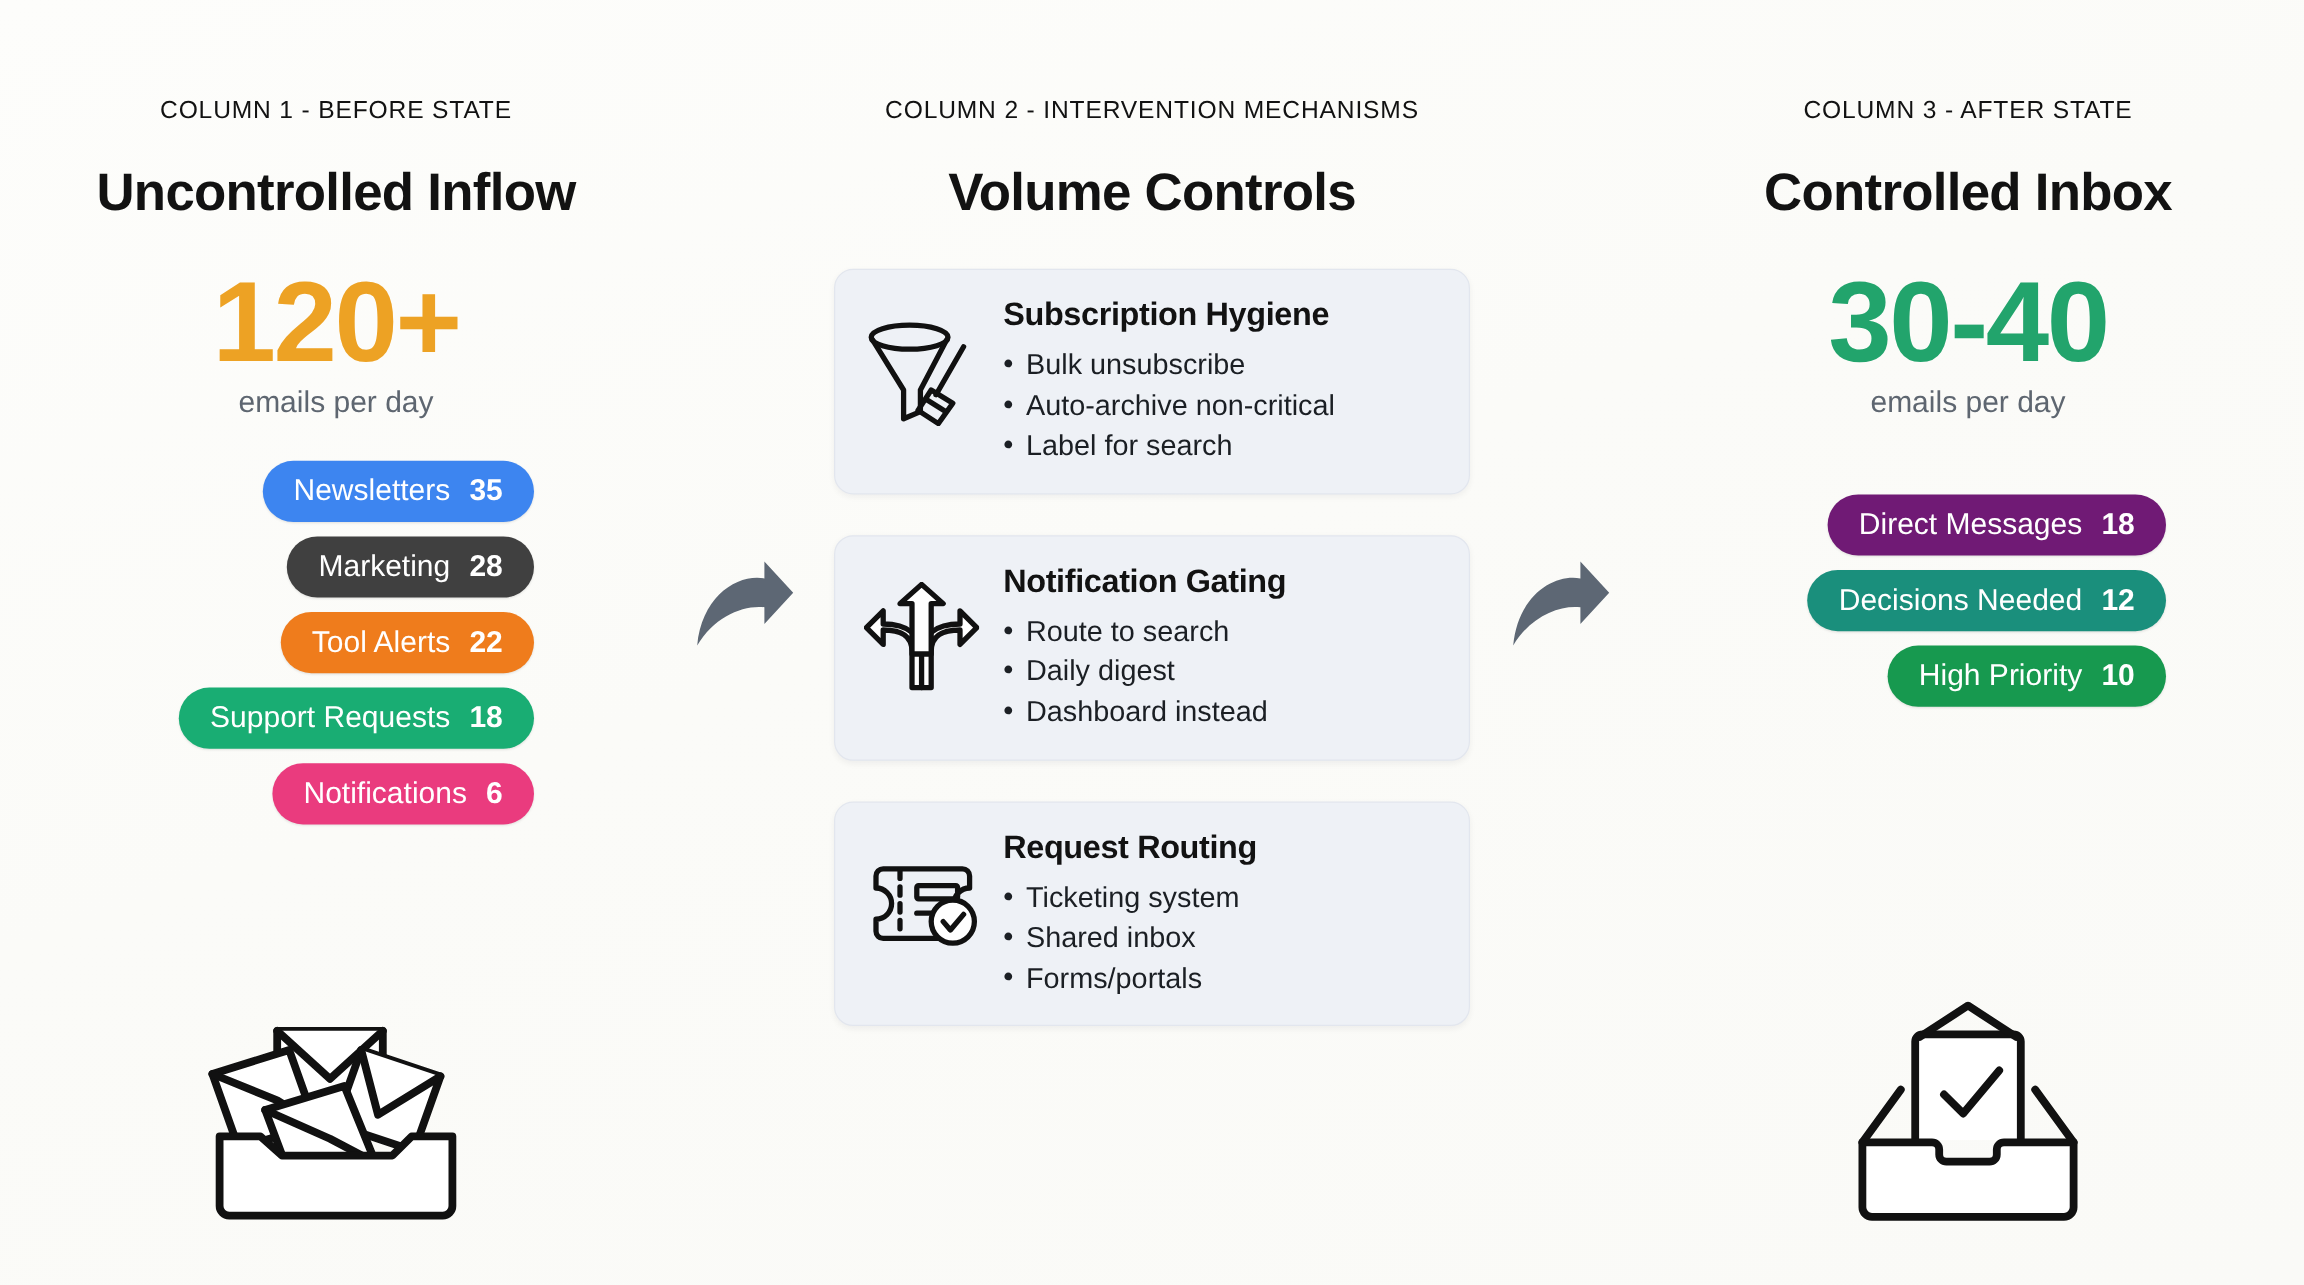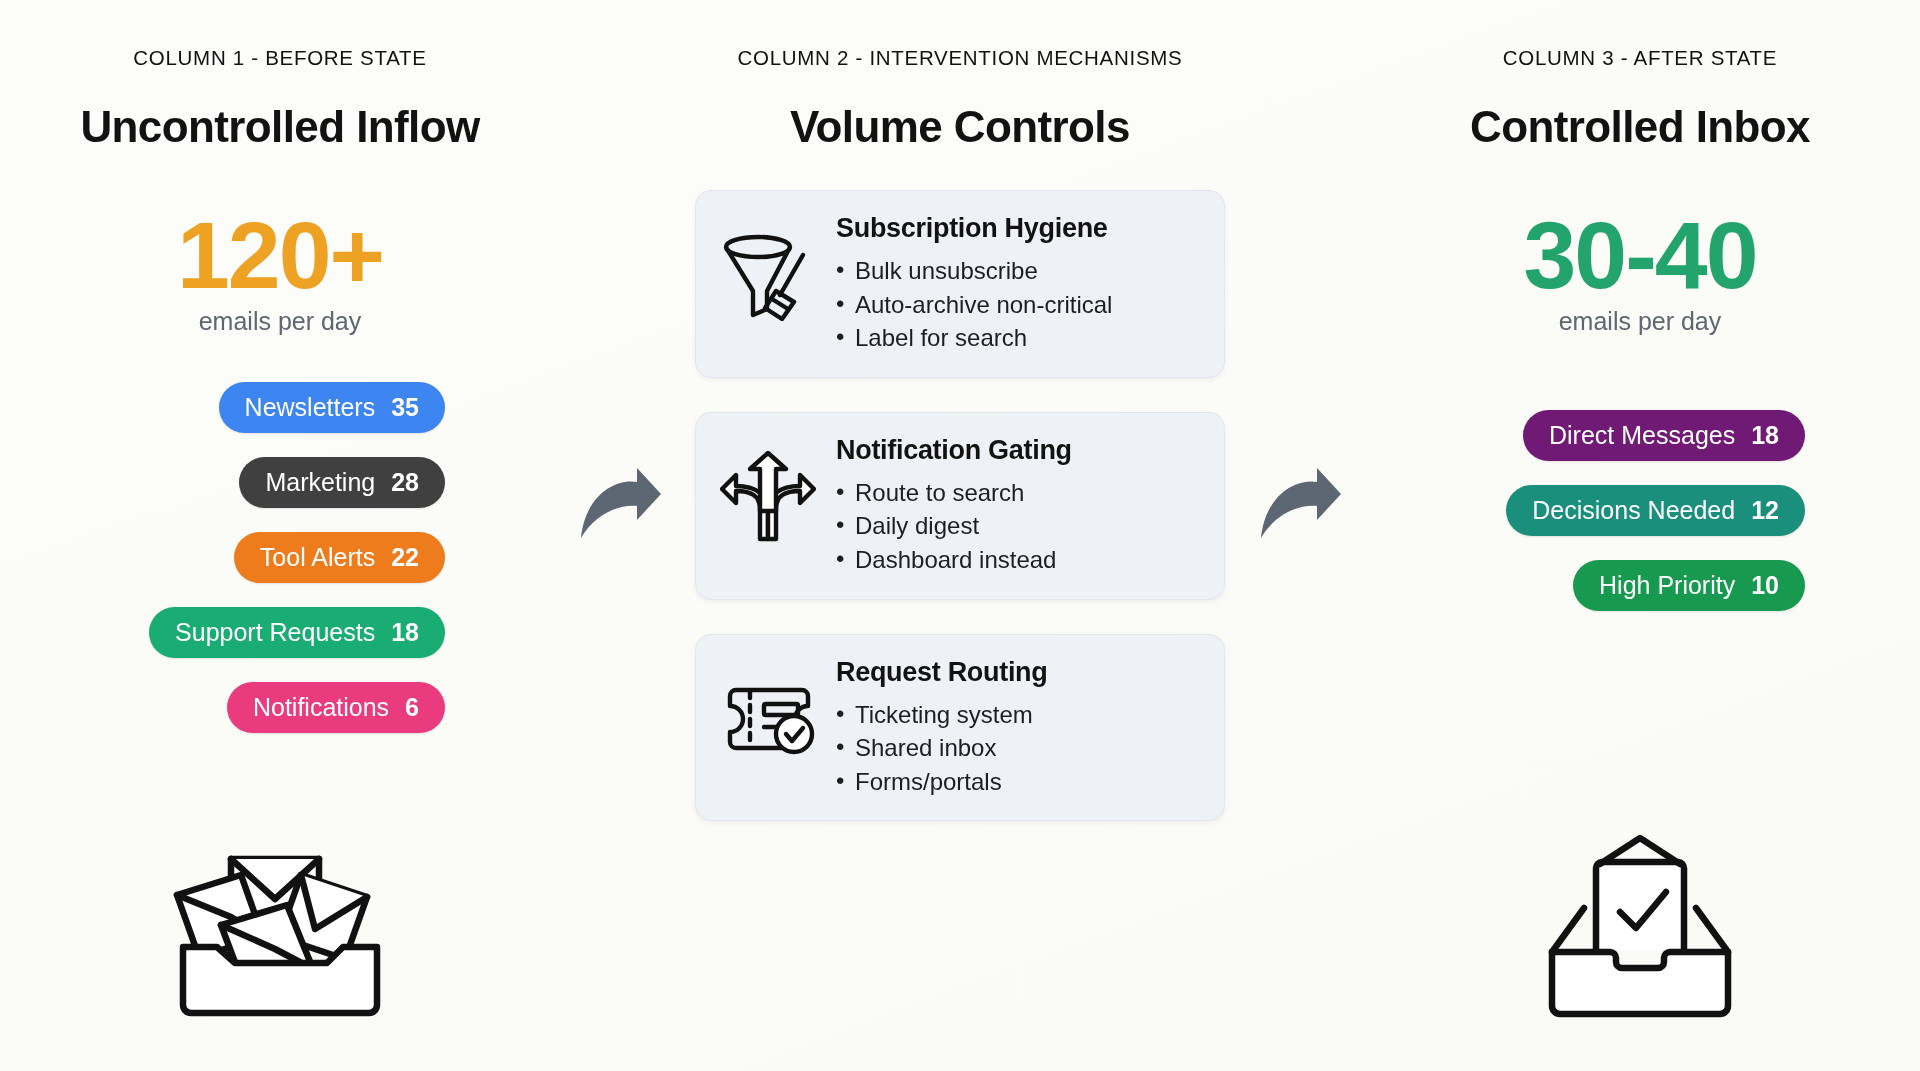--- a/index.html
+++ b/index.html
@@ -22,21 +22,21 @@
     display: grid;
     grid-template-columns: 560px 120px 560px 120px 560px;
     grid-template-rows: 100%;
     align-items: start;
   }
 
   .col {
     display: flex;
     flex-direction: column;
     align-items: center;
-    padding-top: 46px;
+    padding-top: 80px;
     height: 100%;
     box-sizing: border-box;
   }
 
   .col-kicker {
     font-size: 20.5px;
     letter-spacing: 0.7px;
     font-weight: 400;
     color: #121212;
     text-transform: uppercase;
@@ -50,21 +50,21 @@
     letter-spacing: -0.6px;
     margin-top: 32px;
     white-space: nowrap;
   }
 
   .big-number {
     font-size: 95px;
     font-weight: 800;
     line-height: 1;
     letter-spacing: -2px;
-    margin-top: 56px;
+    margin-top: 36px;
     text-align: center;
   }
   .big-number.warn { color: #eda224; }
   .big-number.good { color: #22a46c; }
 
   .sub-label {
     font-size: 25px;
     color: #5e6670;
     margin-top: 4px;
     font-weight: 400;
@@ -82,21 +82,20 @@
     display: inline-flex;
     align-items: center;
     gap: 16px;
     border-radius: 999px;
     padding: 11px 26px;
     color: #ffffff;
     font-size: 25px;
     font-weight: 400;
     white-space: nowrap;
     box-shadow: 0 1px 2px rgba(0,0,0,0.10);
-    margin-top: 12px;
   }
   .pill .pv {
     font-weight: 700;
   }
 
   
   .col1-pills { width: 330px; }
   .col1-pills .pill { align-self: flex-end; }
   .col3-pills { width: 330px; }
   .col3-pills .pill { align-self: flex-end; }

